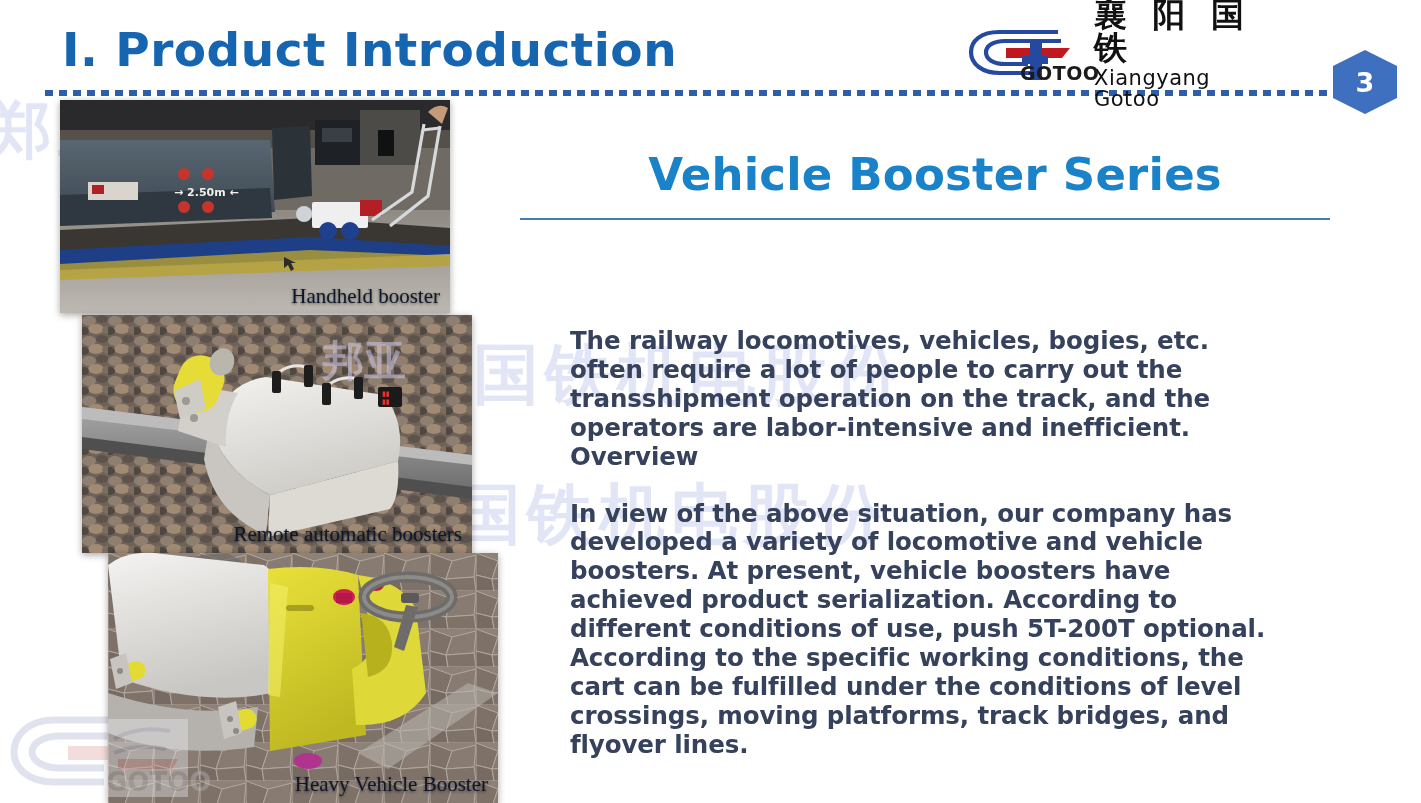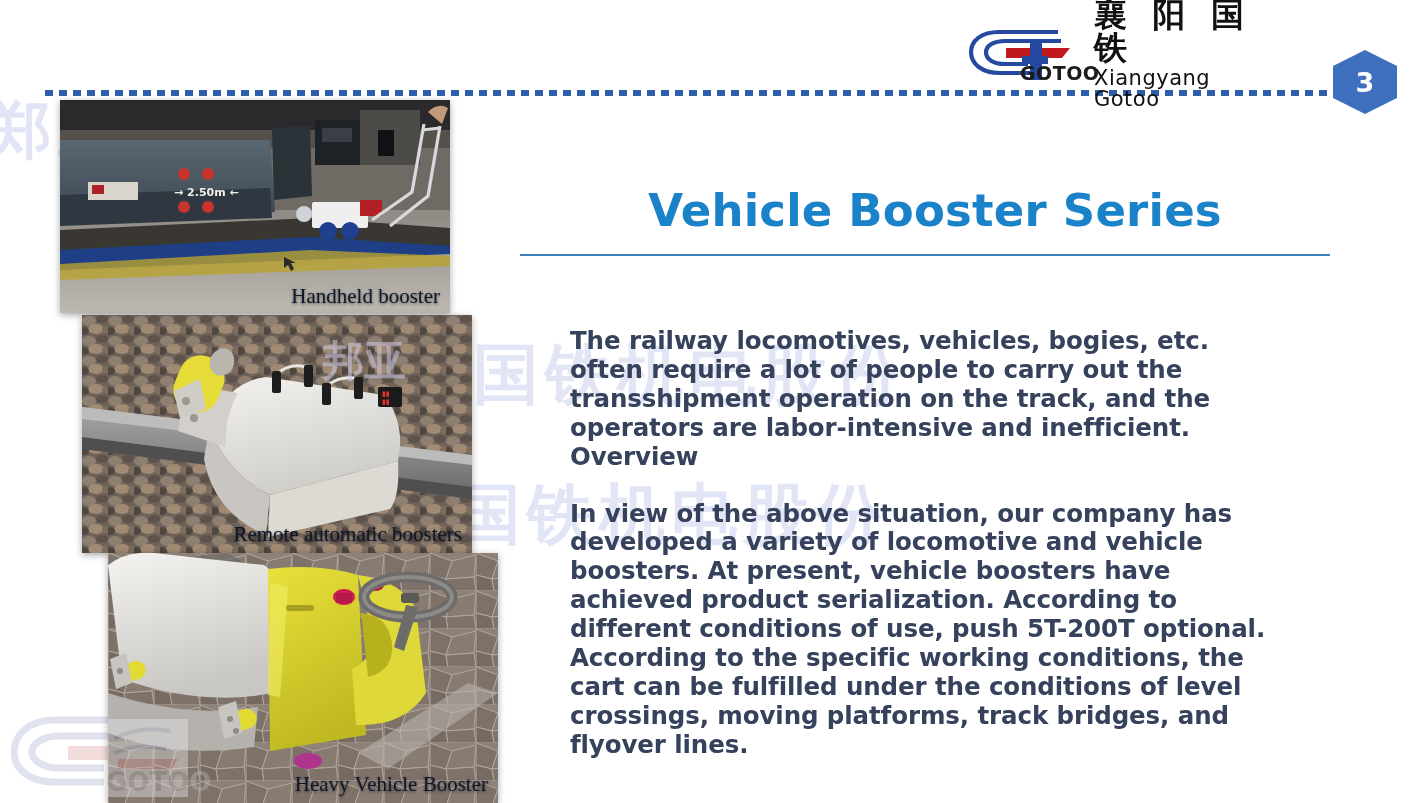--- a/index.html
+++ b/index.html
@@ -142,21 +142,20 @@
     width: 830px;
     z-index: 6;
   }
   .panel-title {
     font-family: "DejaVu Sans", sans-serif;
     font-size: 45px; font-weight: 700;
     color: #1a82c8;
     text-align: center;
     letter-spacing: .2px;
     line-height: 1.1;
-    margin-top: 36px;
   }
   .panel-rule {
     margin-top: 18px;
     width: 810px; height: 2px;
     background: #3e7fb8;
   }
   .body-block {
     position: absolute;
     left: 570px; top: 327px;
     width: 700px;
@@ -186,20 +185,21 @@
       <g fill="none" stroke="#9aa4c9" stroke-width="7">
         <path d="M112 18 H46 C20 18 6 34 6 50 C6 66 20 80 46 80 H96"></path>
         <path d="M112 34 H52 C34 34 24 42 24 50 C24 58 34 66 52 66 H96"></path>
       </g>
       <path d="M60 44 H150 L140 58 H60 Z" fill="#d98d8d"></path>
       <path d="M92 32 H118 V86 H100 V32 Z" fill="#9aa4c9"></path>
       <text x="112" y="86" font-family="DejaVu Sans, sans-serif" font-size="30" font-weight="700" fill="#b9b9b9" letter-spacing="2">GOTOO</text>
     </svg>
   </div>
 
+  <div class="slide-title">Ⅰ. Product Introduction</div>
   <div class="header-rule"></div>
 
   <div class="brand">
     <div class="brand-mark">
       <svg viewBox="0 0 118 56" width="118" height="56">
         <g fill="none" stroke="#2549a0" stroke-width="4.2">
           <path d="M92 6 H33 C15 6 5 15 5 26 C5 38 16 47 34 47 H64"></path>
           <path d="M95 15 H39 C27 15 20 20 20 26.5 C20 33 27 38 39 38 H62"></path>
         </g>
         <path d="M40 22 H104 L96 32 H40 Z" fill="#c1181f"></path>

